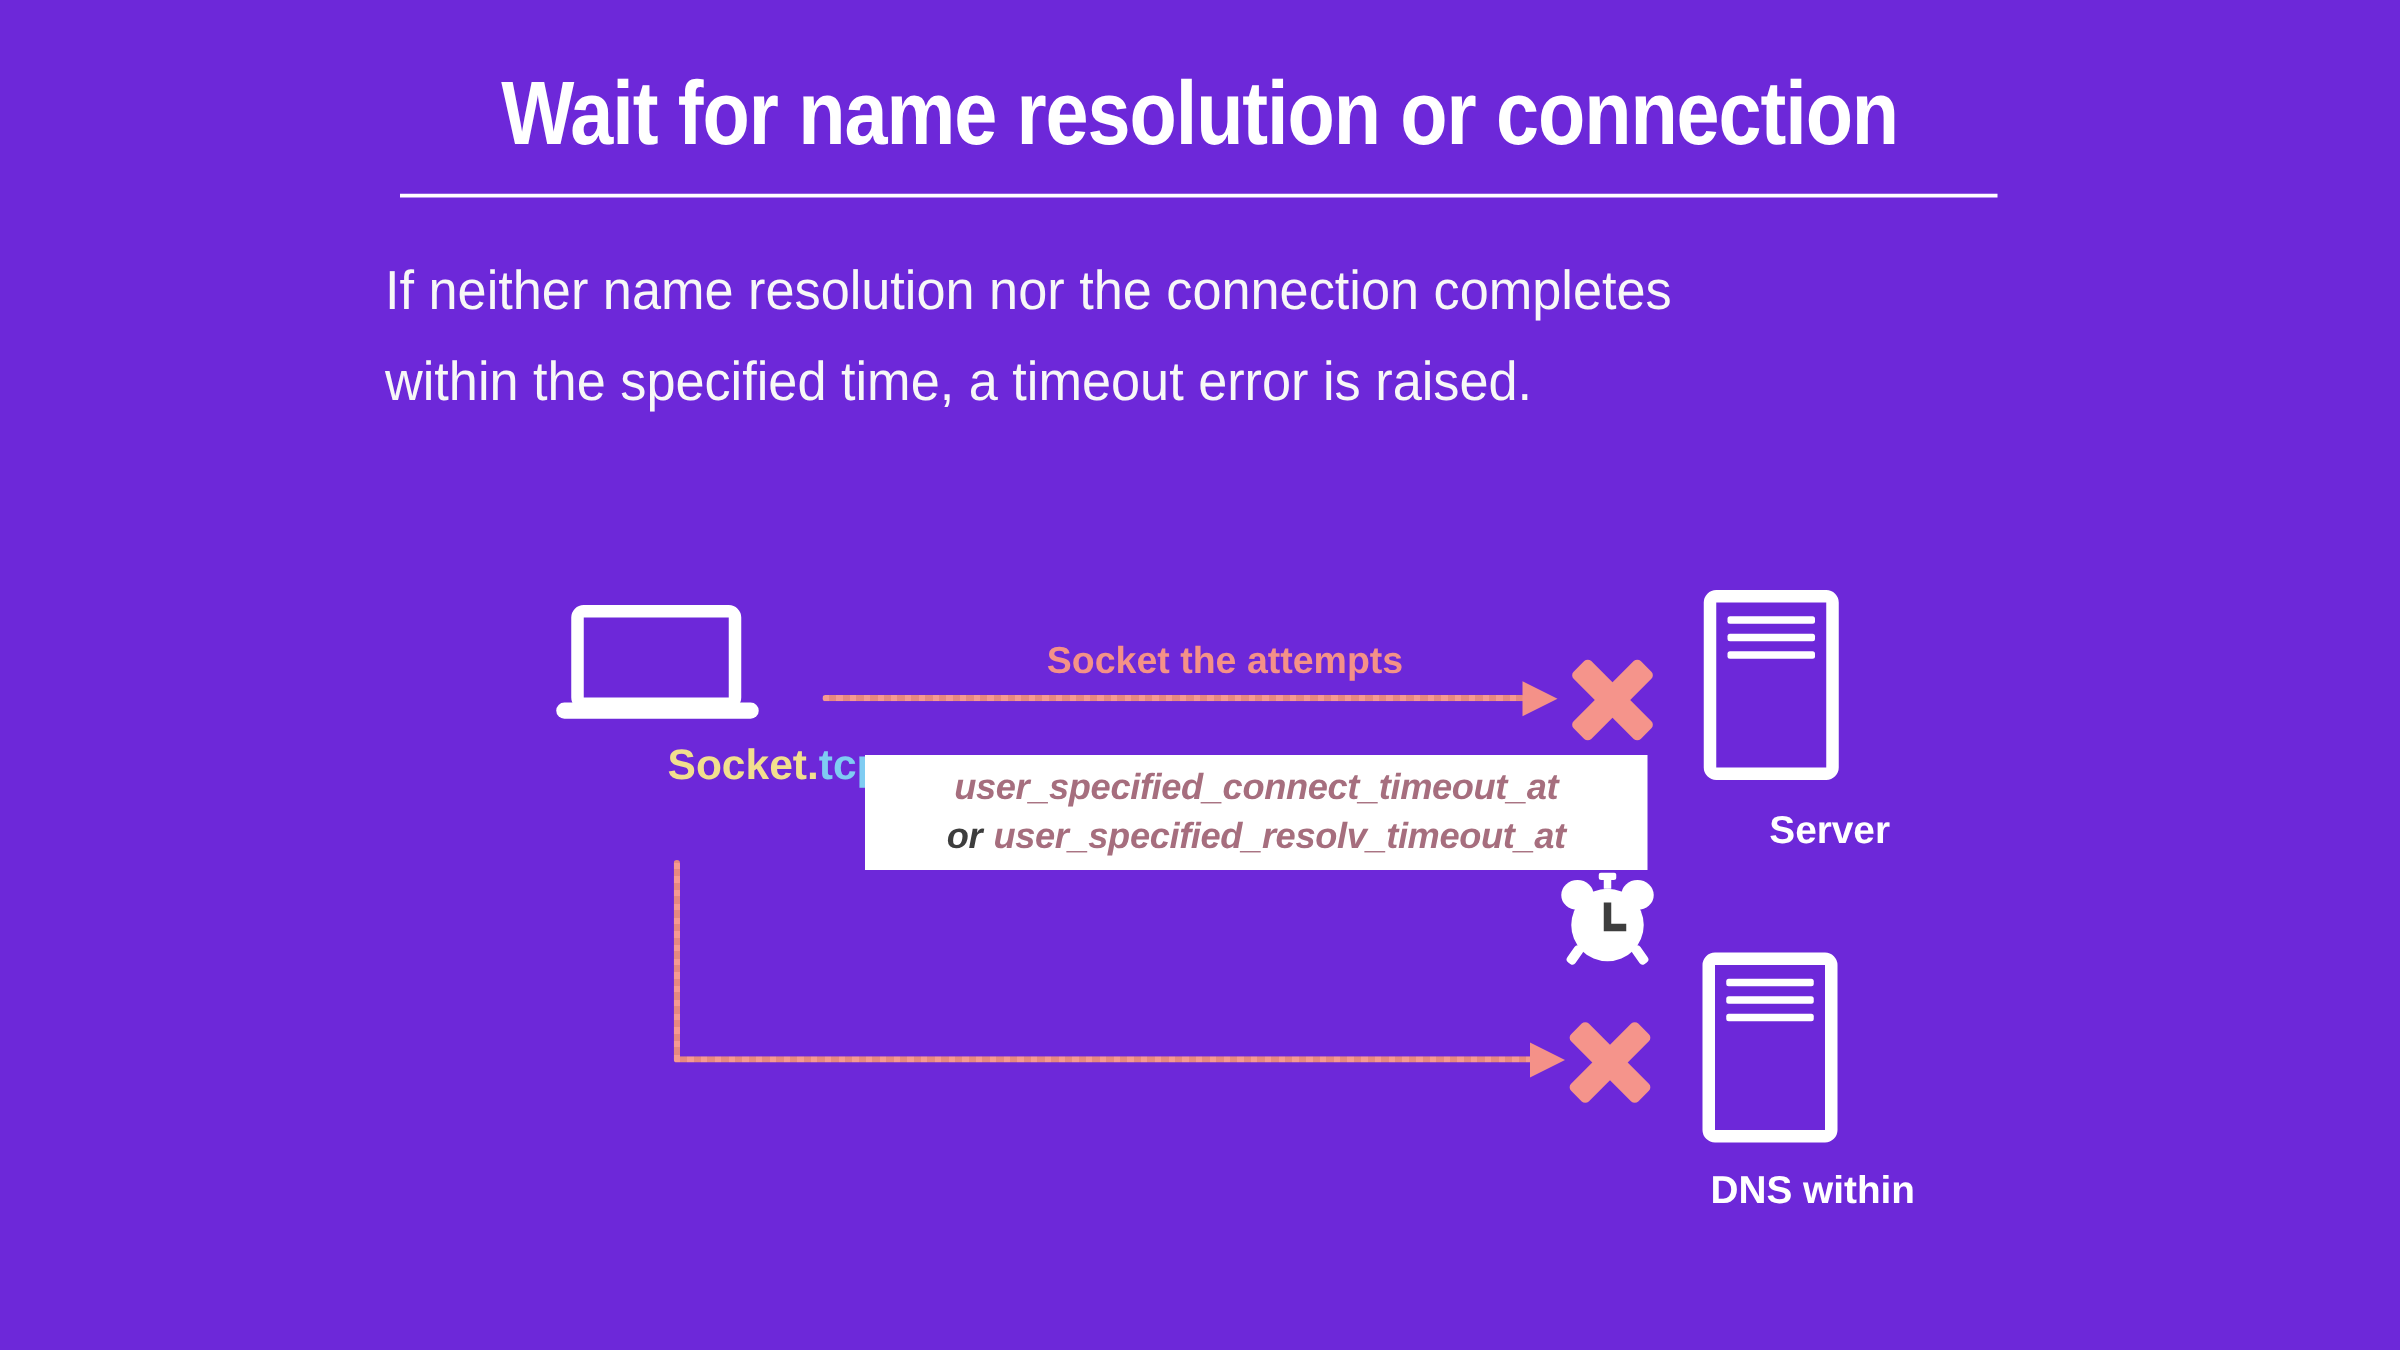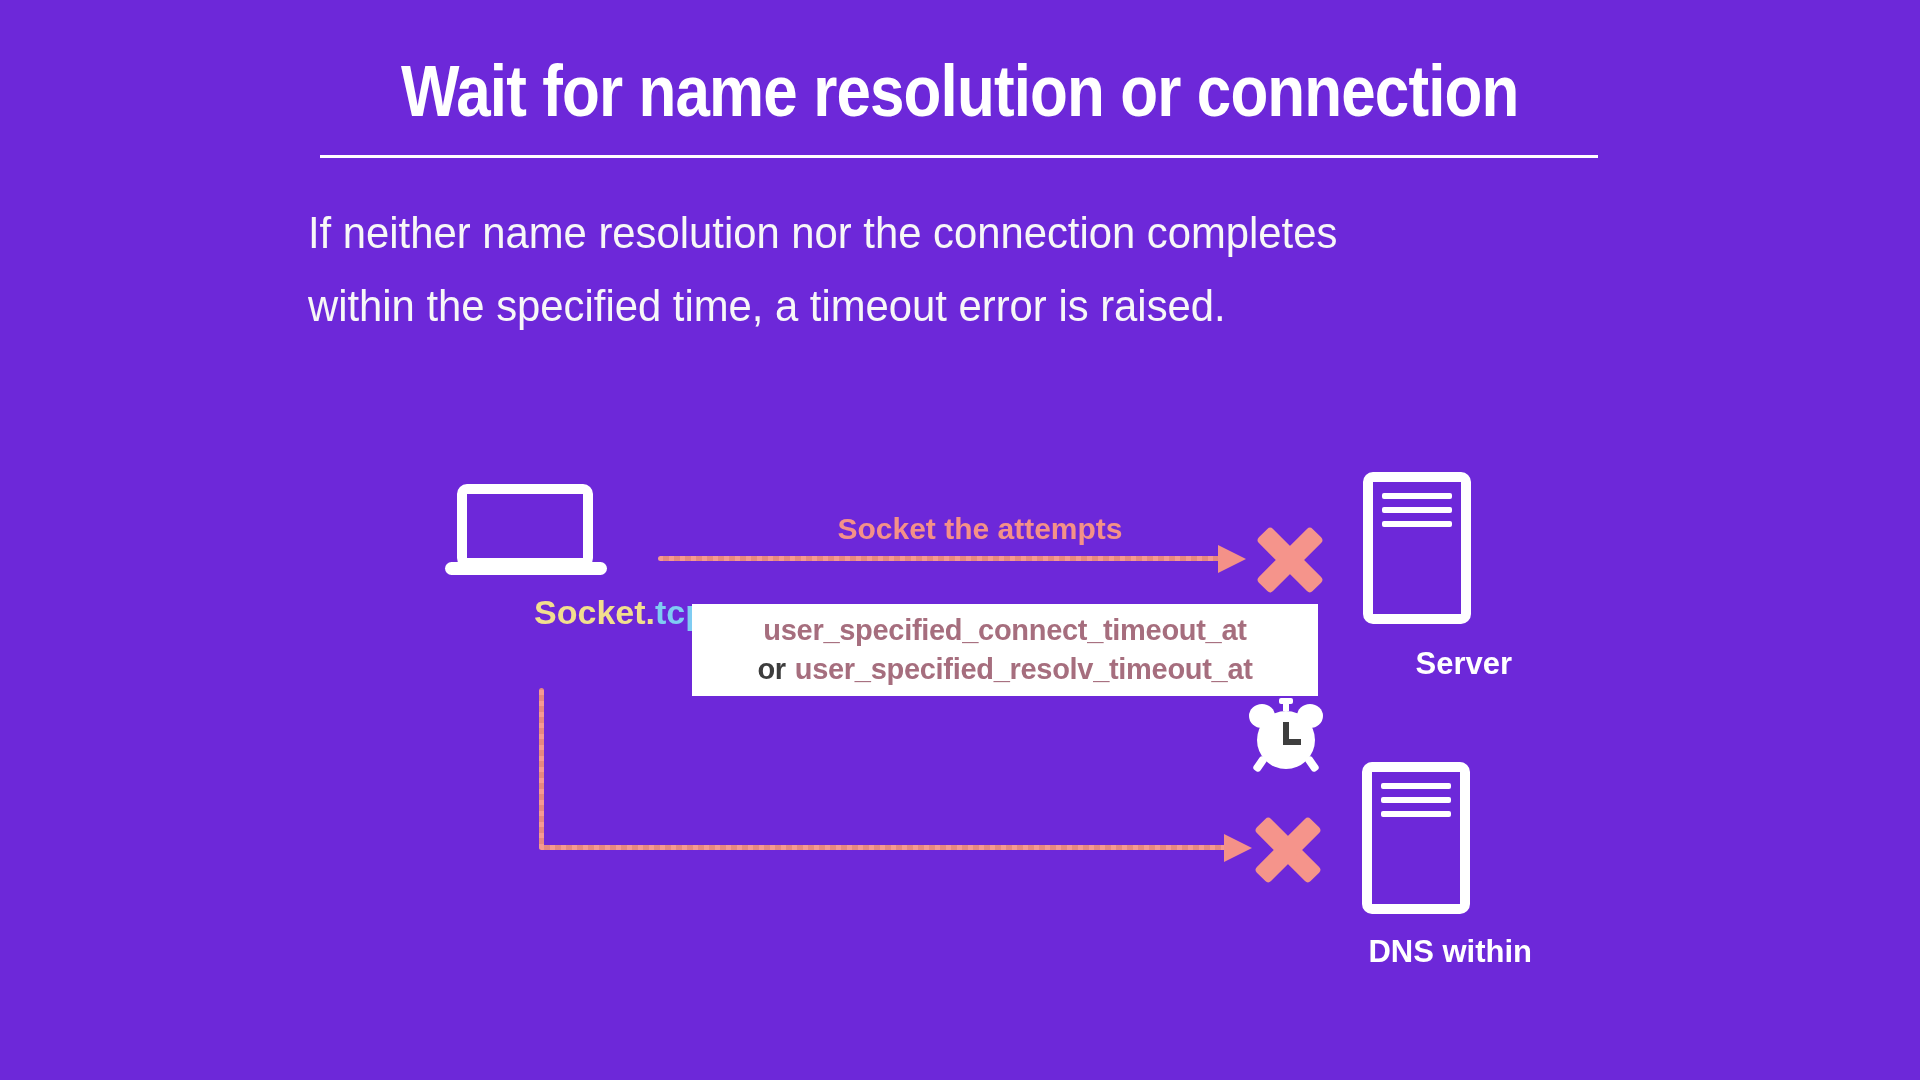--- a/index.html
+++ b/index.html
@@ -92,20 +92,21 @@
   
   .timeout-box {
     position:absolute; left:692px; top:604px;
     width:626px; height:92px;
     background:#ffffff;
     display:flex; flex-direction:column; justify-content:center;
     text-align:center;
     font-size:29px; font-weight:bold; line-height:39px;
     letter-spacing:-0.3px;
     white-space:nowrap;
+    font-style:italic;
   }
   .timeout-box .mauve { color:#a66e7e; }
   .timeout-box .dark { color:#3d3d3d; margin-right:9px; }
 
   
   .server-icon {
     position:absolute;
     width:108px; height:152px;
     border:10px solid #ffffff; border-radius:10px;
   }

